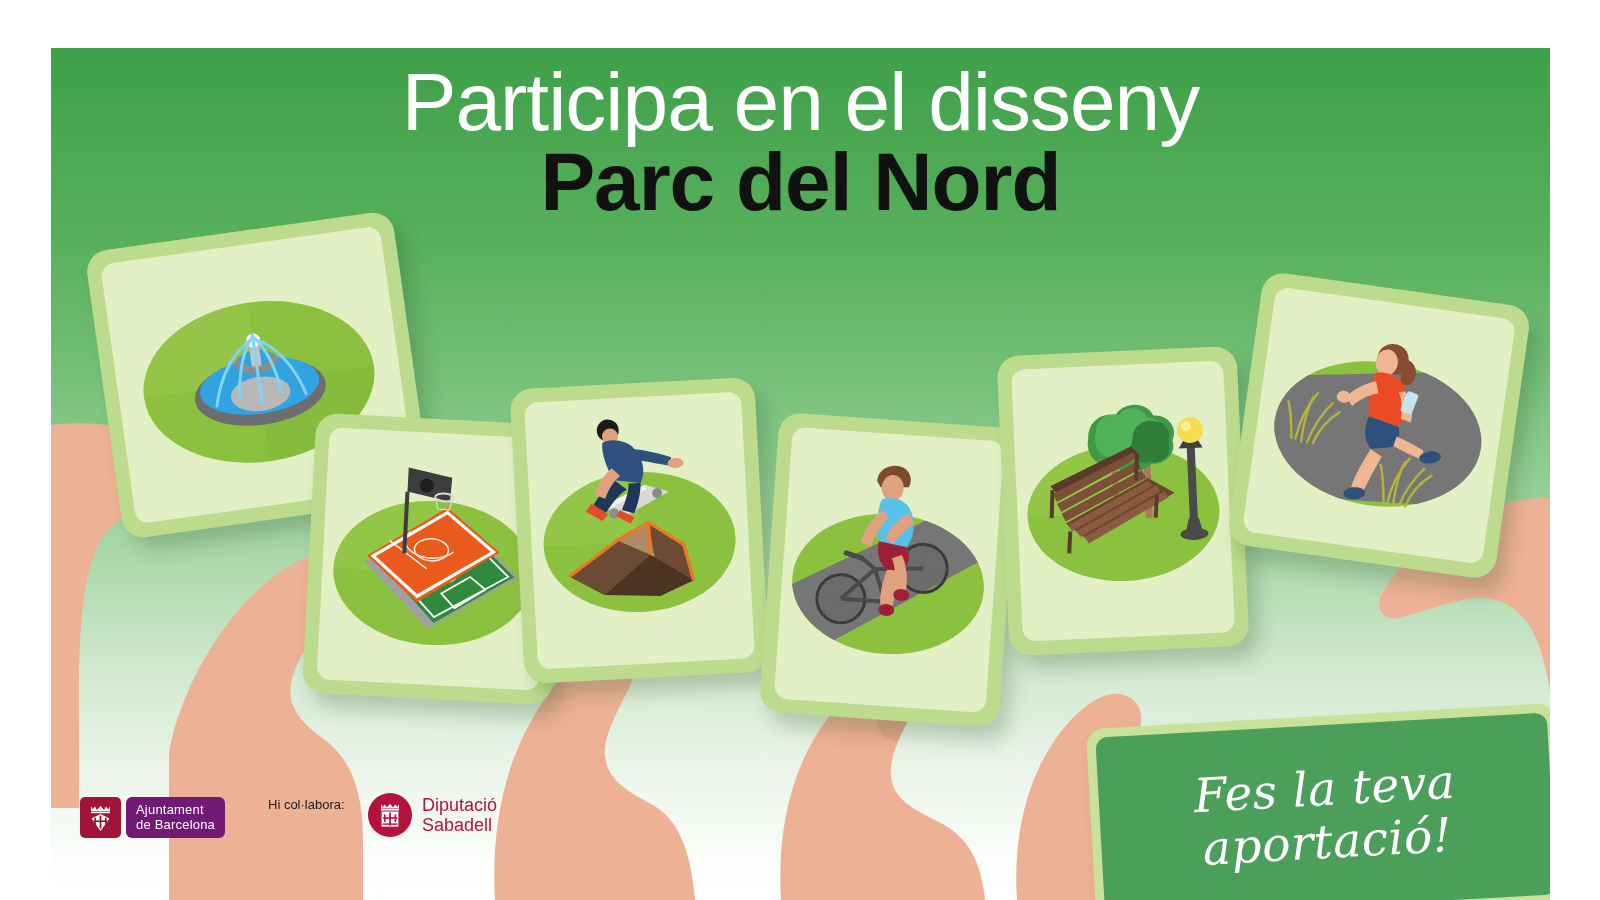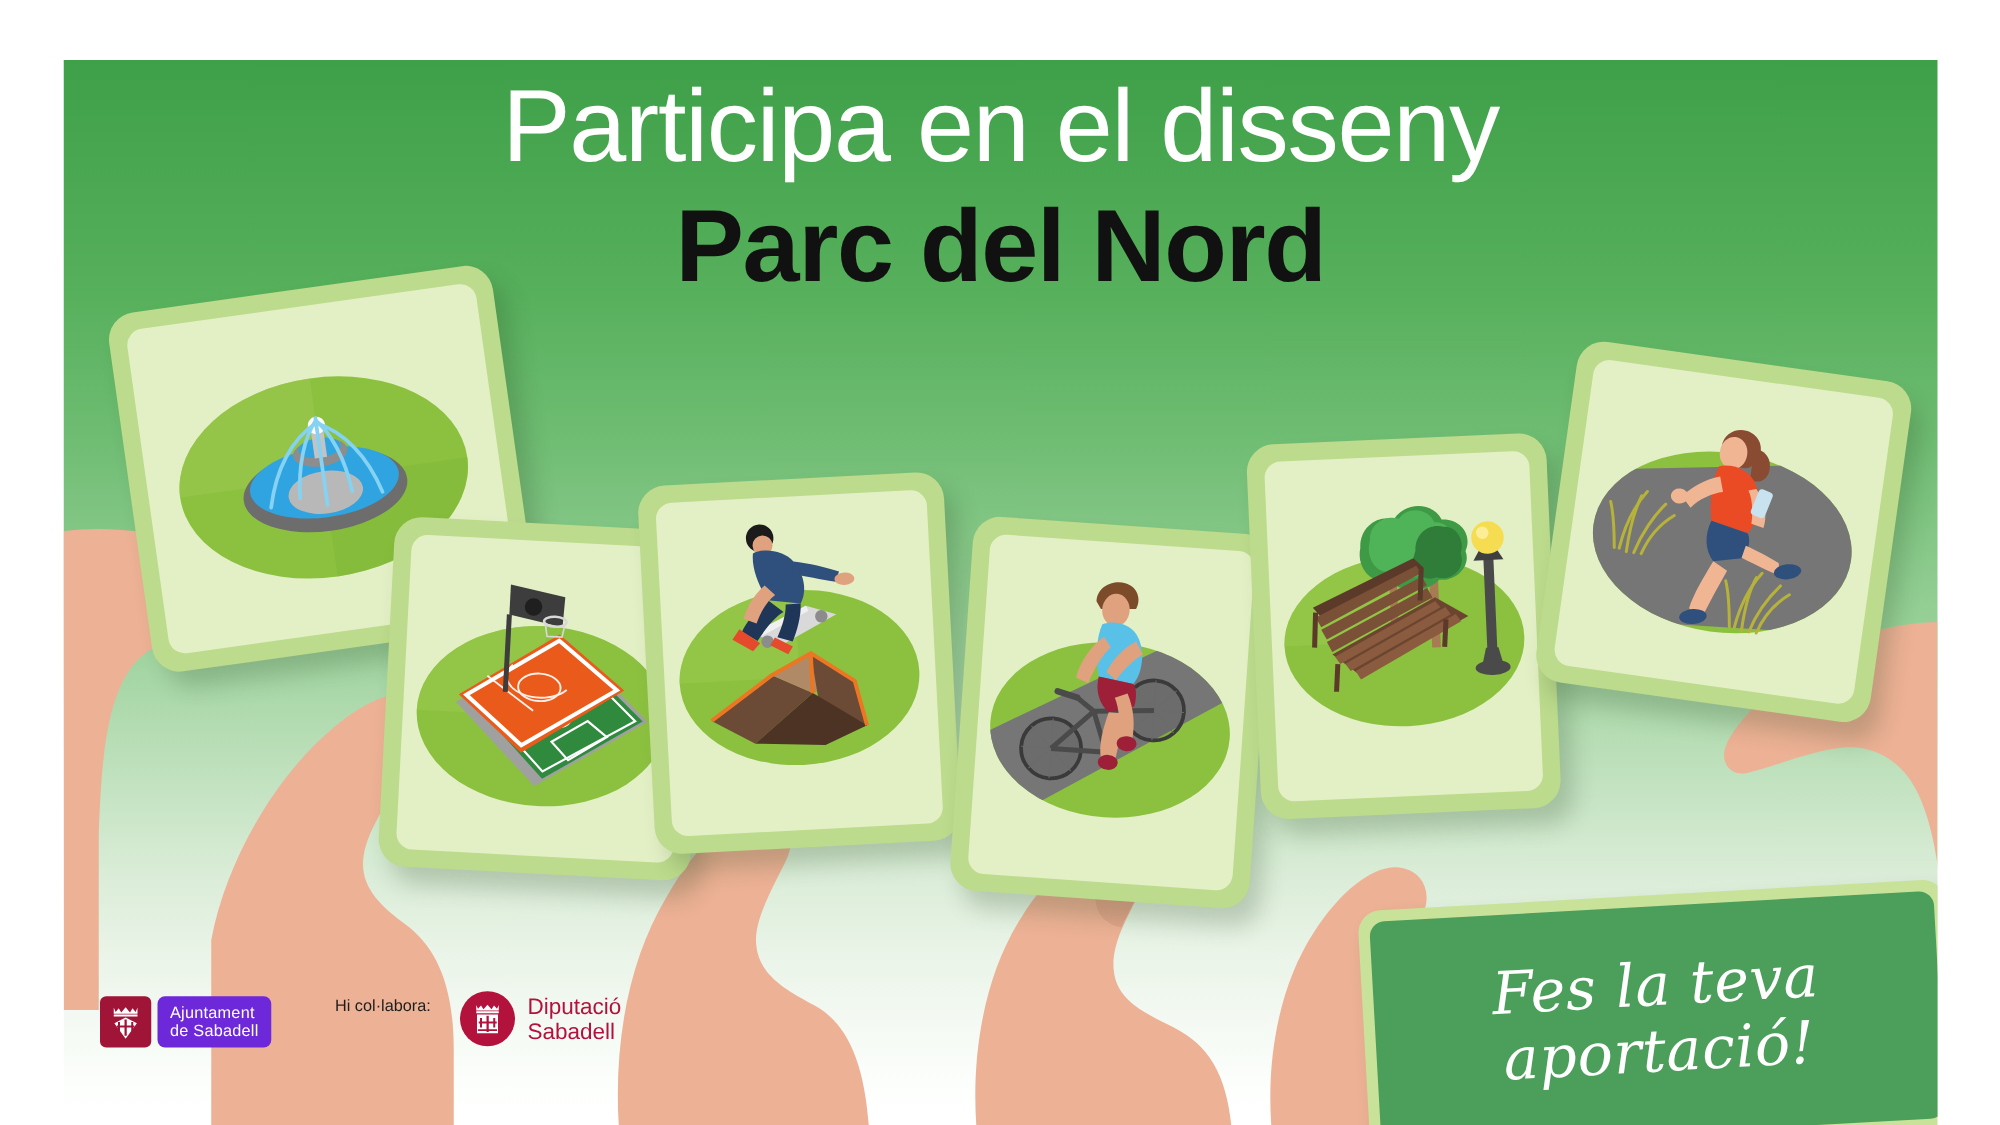--- a/index.html
+++ b/index.html
@@ -23,21 +23,21 @@
     padding-top:14px;line-height:0.98;
     pointer-events:none;
   }
   .hl-line{
     display:block;color:#ffffff;font-weight:400;
     font-size:82px;letter-spacing:-1px;
     font-family:"Liberation Sans",sans-serif;
   }
   .hl-strong{
     display:block;color:#111111;font-weight:700;font-size:82px;
-    letter-spacing:-1px;margin-top:16px;
+    letter-spacing:-1px;margin-top:0;
     font-family:"Liberation Sans",sans-serif;
   }
 
   
   .card{
     position:absolute;
     background:#bcdb8c;
     border-radius:22px;
     box-shadow:10px 14px 18px rgba(40,70,30,0.22);
     padding:14px;
@@ -79,21 +79,21 @@
     padding:0 18px;
   }
   .logo-group{position:absolute;display:flex;align-items:center;}
   #ajuntament{left:80px;top:797px;}
   .crest{
     width:41px;height:41px;background:#9f1437;border-radius:5px;
     display:flex;align-items:center;justify-content:center;
   }
   .crest svg{display:block;}
   .aj-name{
-    margin-left:5px;background:#6d28d9;border-radius:6px;
+    margin-left:5px;background:#701a75;border-radius:6px;
     color:#ffffff;font-size:13px;line-height:15px;font-weight:400;
     padding:5px 10px 6px 10px;letter-spacing:0.2px;
   }
   #collabora{left:268px;top:797px;align-items:flex-start;}
   .collab-label{font-size:13px;color:#1d1d1d;margin-right:0;white-space:nowrap;}
   #diputacio{left:368px;top:793px;}
   .dip-seal{width:44px;height:44px;border-radius:50%;background:#b3123c;
     display:flex;align-items:center;justify-content:center;}
   .dip-text{margin-left:10px;color:#b3123c;font-weight:400;font-size:18px;line-height:20px;}
 </style>
@@ -400,21 +400,21 @@
         <g fill="#9f1437">
           <rect x="12.6" y="13.6" width="1.8" height="13"></rect>
           <rect x="7.4" y="15.6" width="1.6" height="7.2"></rect>
           <rect x="18" y="15.6" width="1.6" height="7.2"></rect>
           <rect x="6.6" y="18.4" width="13.8" height="1.6"></rect>
         </g>
       </svg>
     </div>
     <div class="aj-name">
       <div>Ajuntament</div>
-      <div>de Sabadell</div>
+      <div>de Barcelona</div>
     </div>
   </div>
 
   <div class="logo-group" id="collabora">
     <span class="collab-label">Hi col·labora:</span>
   </div>
 
   <div class="logo-group" id="diputacio">
     <div class="dip-seal">
       <svg width="30" height="32" viewBox="0 0 30 32">

